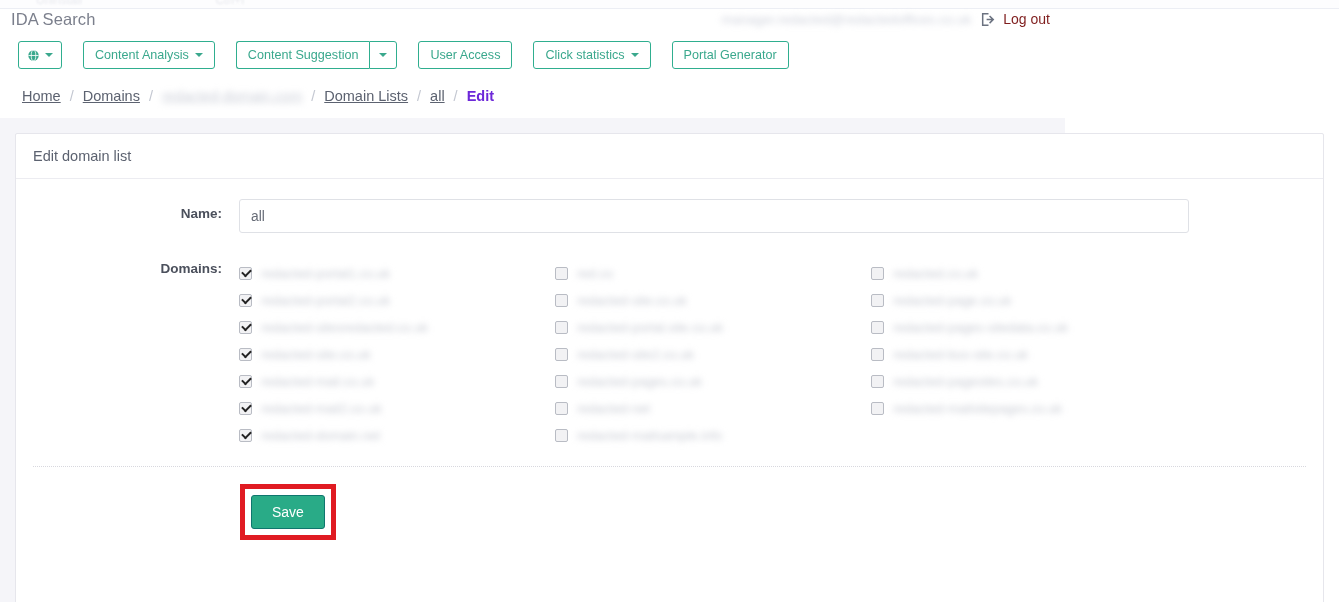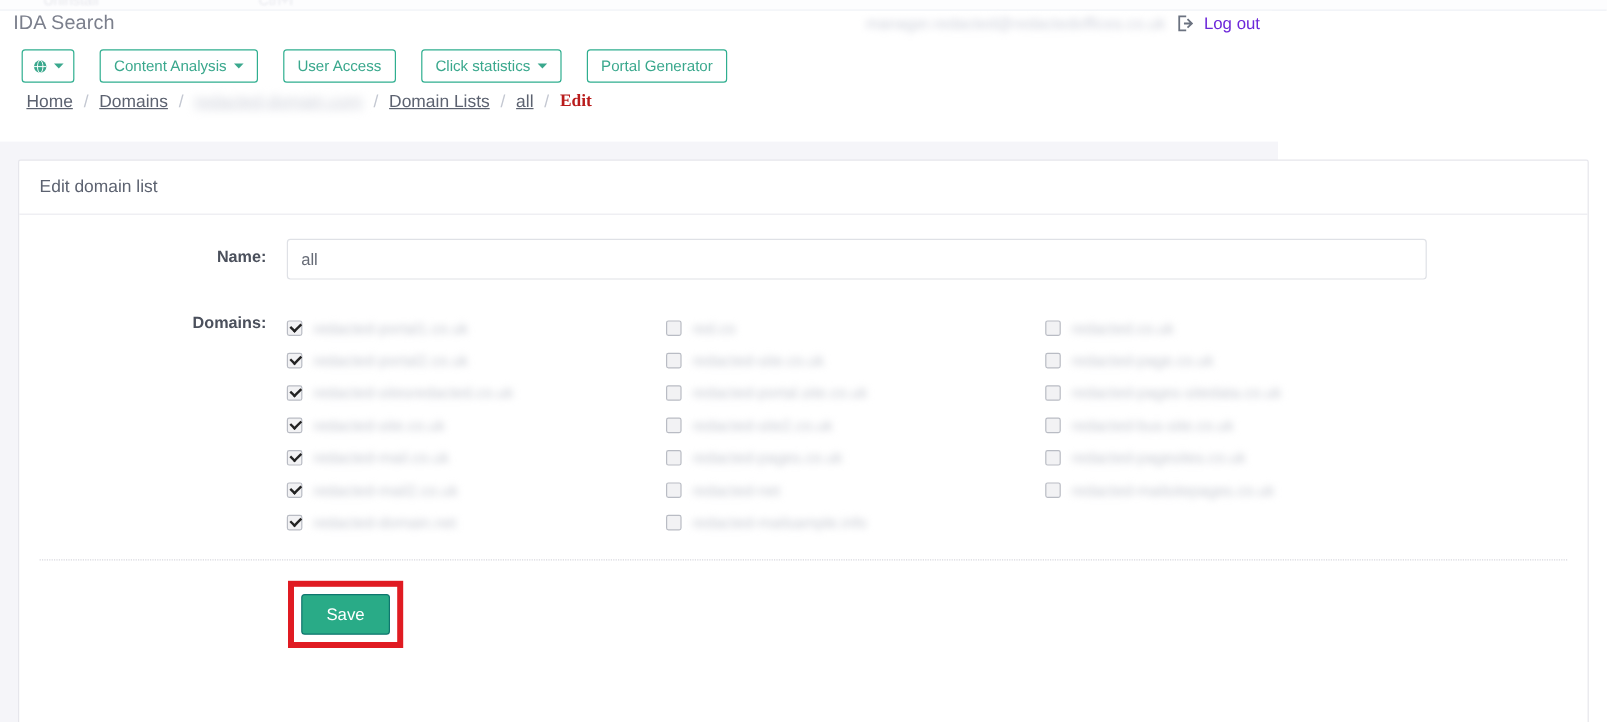--- a/index.html
+++ b/index.html
@@ -42,21 +42,21 @@
     position: absolute; right: 10px; top: 2px;
     display: flex; align-items: center; gap: 10px;
   }
   .user-email {
     font-size: 13.5px; color: #cfd2dc;
     filter: blur(3.3px);
     -webkit-user-select: none; user-select: none;
   }
   .logout-link {
     display: flex; align-items: center; gap: 7px;
-    font-size: 14px; color: #6d28d9; text-decoration: none; justify-content: flex-end;
+    font-size: 14px; color: #7f1d1d; text-decoration: none; justify-content: flex-end;
   }
   .logout-link .ico { display: block; width: 15px; height: 15px; }
 
   
   .navbar {
     position: absolute; top: 41px; left: 18px;
     display: flex; align-items: center; gap: 21px;
   }
   .nbtn {
     height: 28px;
@@ -85,27 +85,27 @@
     border-right: none;
   }
   .split-group .nbtn:last-child {
     border-top-left-radius: 0; border-bottom-left-radius: 0;
     padding: 0 9px;
   }
   .globe { width: 13px; height: 13px; display: block; }
 
   
   .breadcrumb {
-    position: absolute; top: 76px; left: 22px;
+    position: absolute; top: 88px; left: 22px;
     display: flex; align-items: center; gap: 9px;
     font-size: 14.5px; color: #5c6270;
   }
   .breadcrumb .sep { color: #c3c7d1; }
   .breadcrumb .crumb { color: #5c6270; }
-  .breadcrumb .crumb.active { color: #b91c1c; font-weight: bold; font-family: Liberation Serif, serif; }
+  .breadcrumb .crumb.active { color: #6d28d9; font-weight: bold; }
   .breadcrumb .crumb.redacted {
     color: #ced1da; filter: blur(3.4px);
     -webkit-user-select: none; user-select: none;
   }
 
   
   .page-body {
     position: absolute; top: 118px; left: 0;
     width: 1065px; height: 484px;
     background: #f5f5f9;
@@ -244,20 +244,28 @@
       </svg>
     </span>
     <span class="caret"></span>
   </button>
 
   <button class="nbtn">
     <span>Content Analysis</span>
     <span class="caret"></span>
   </button>
 
+  <div class="split-group">
+    <button class="nbtn">
+      <span>Content Suggestion</span>
+    </button>
+    <button class="nbtn">
+      <span class="caret"></span>
+    </button>
+  </div>
 
   <button class="nbtn">
     <span>User Access</span>
   </button>
 
   <button class="nbtn">
     <span>Click statistics</span>
     <span class="caret"></span>
   </button>
 

